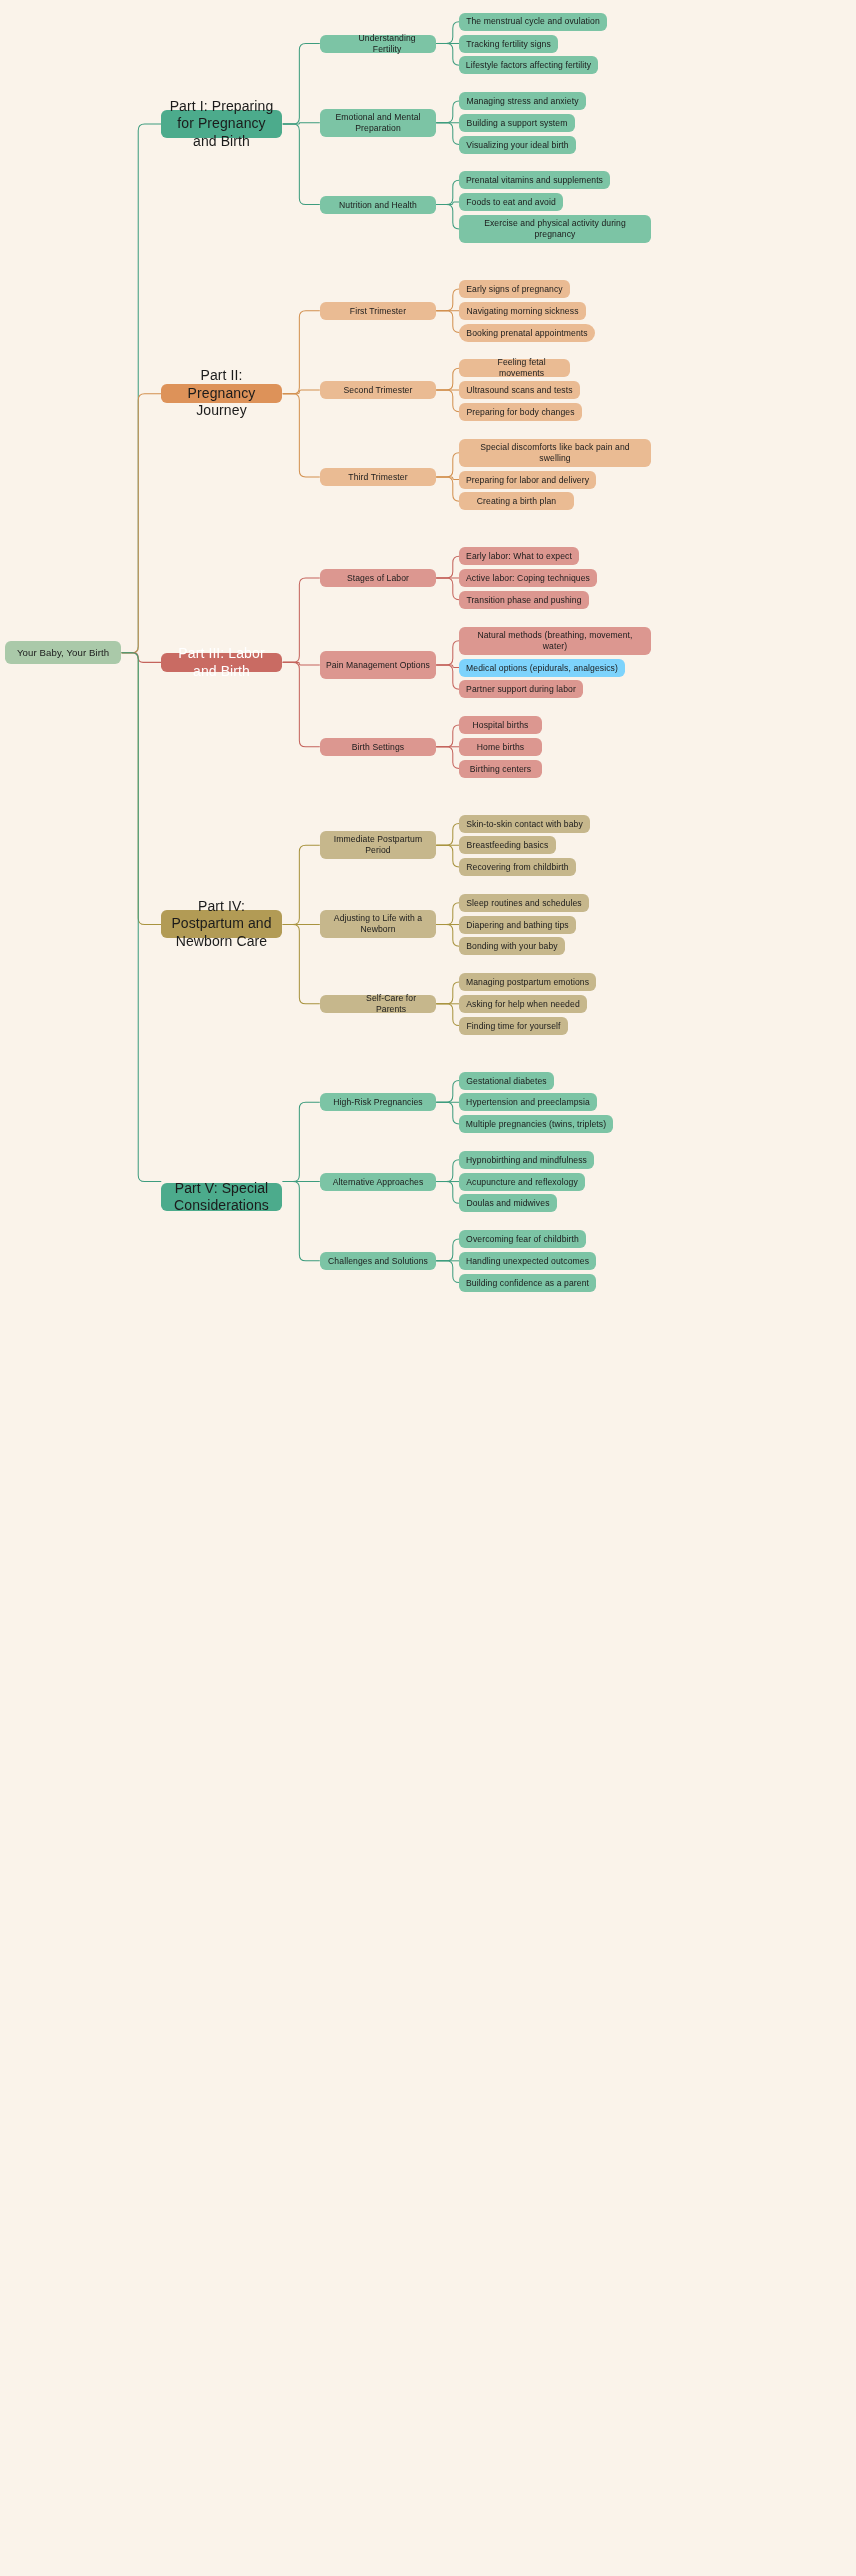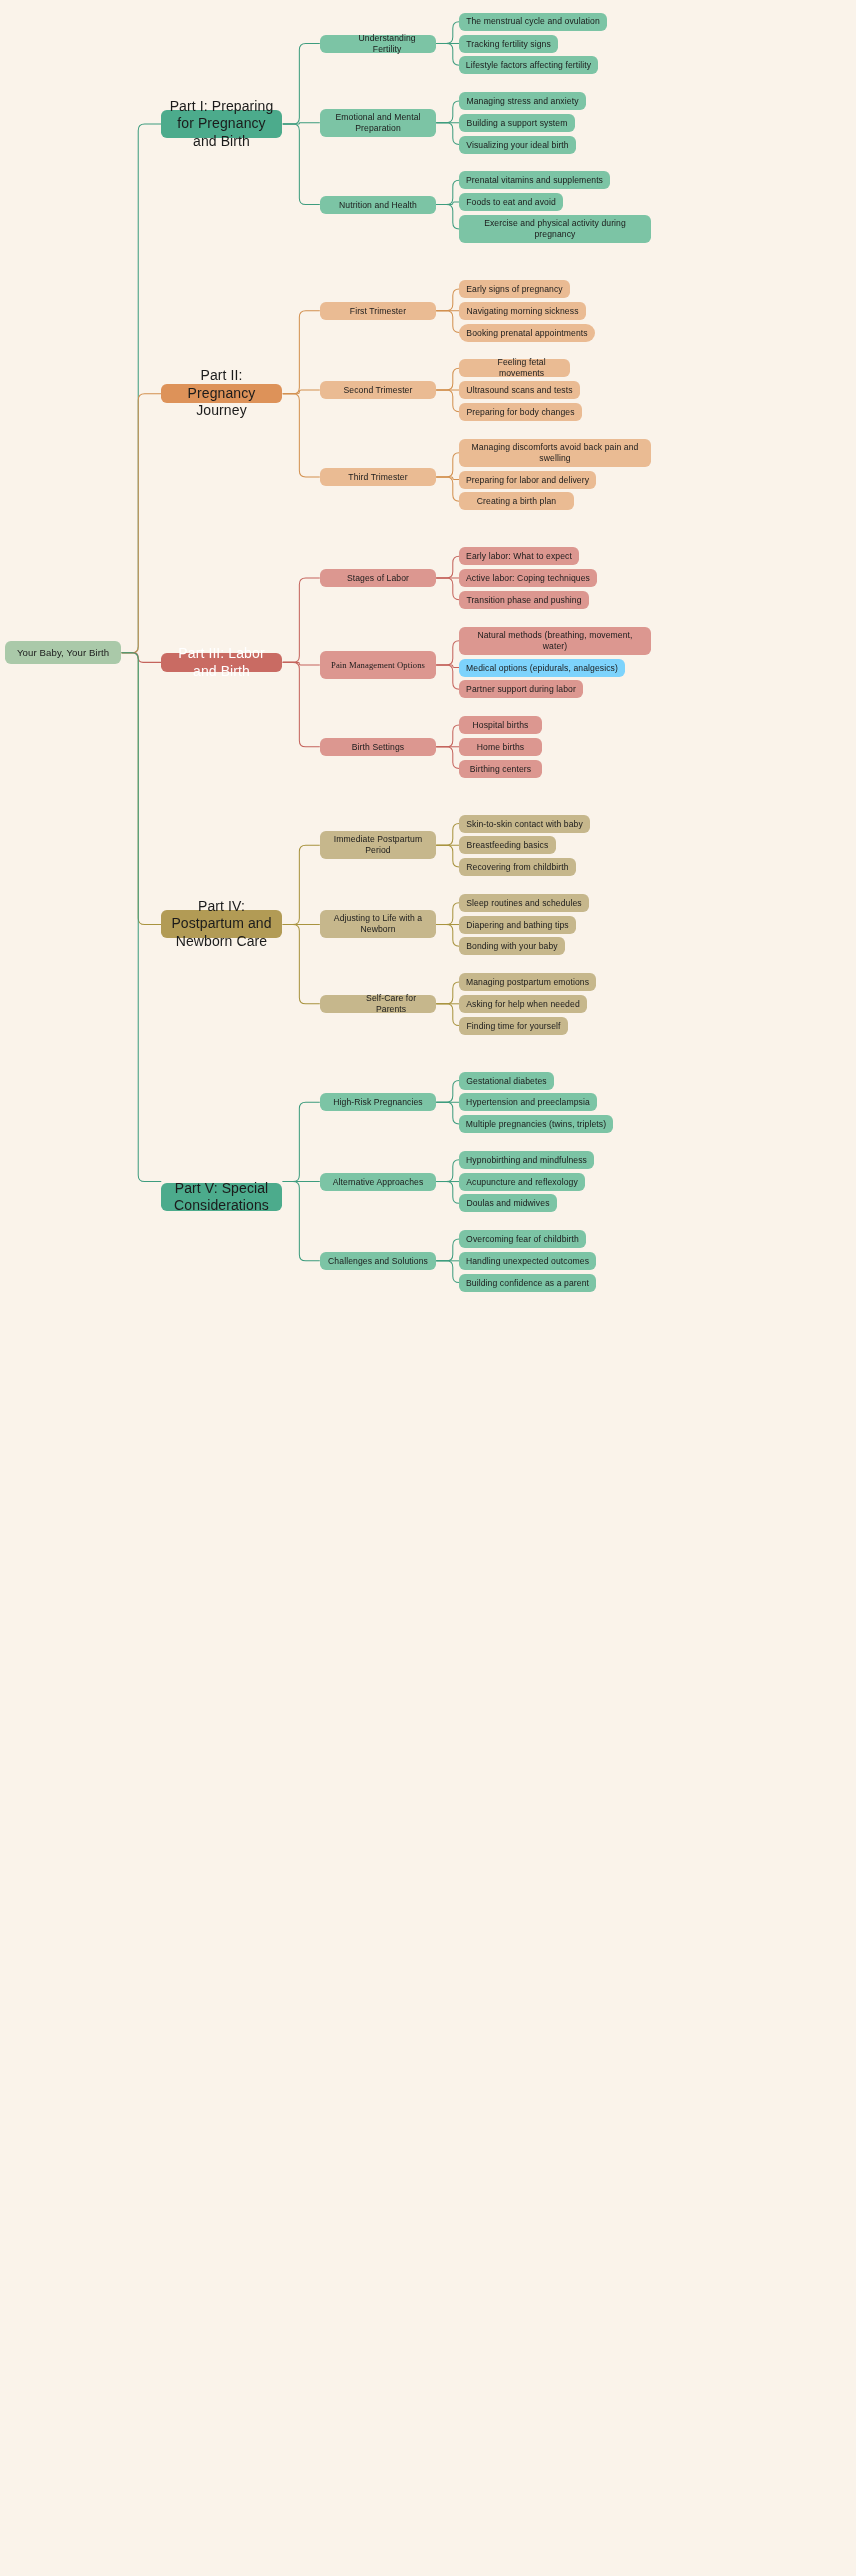--- a/index.html
+++ b/index.html
@@ -127,29 +127,29 @@
     <div class="node lvl1" style="left: 161px; top: 384px; width: 121px; height: 19px; background: rgb(221, 146, 89); color: rgb(27, 27, 27);">Part II: Pregnancy Journey</div>
     <div class="node lvl2" style="left: 320px; top: 302px; width: 116px; height: 18px; background: rgb(234, 187, 147); color: rgb(27, 27, 27);">First Trimester</div>
     <div class="node lvl3" style="left: 459px; top: 280px; width: 111px; height: 18px; background: rgb(234, 187, 147); color: rgb(27, 27, 27);">Early signs of pregnancy</div>
     <div class="node lvl3" style="left: 459px; top: 302px; width: 127px; height: 18px; background: rgb(234, 187, 147); color: rgb(27, 27, 27);">Navigating morning sickness</div>
     <div class="node lvl3" style="left: 459px; top: 324px; width: 136px; height: 18px; background: rgb(234, 187, 147); color: rgb(27, 27, 27); border-radius: 9px;">Booking prenatal appointments</div>
     <div class="node lvl2" style="left: 320px; top: 381px; width: 116px; height: 18px; background: rgb(234, 187, 147); color: rgb(27, 27, 27);">Second Trimester</div>
     <div class="node lvl3" style="left: 459px; top: 359px; width: 111px; height: 18px; background: rgb(234, 187, 147); color: rgb(27, 27, 27); padding-left: 20px;">Feeling fetal movements</div>
     <div class="node lvl3" style="left: 459px; top: 381px; width: 121px; height: 18px; background: rgb(234, 187, 147); color: rgb(27, 27, 27);">Ultrasound scans and tests</div>
     <div class="node lvl3" style="left: 459px; top: 403px; width: 123px; height: 18px; background: rgb(234, 187, 147); color: rgb(27, 27, 27);">Preparing for body changes</div>
     <div class="node lvl2" style="left: 320px; top: 468px; width: 116px; height: 18px; background: rgb(234, 187, 147); color: rgb(27, 27, 27);">Third Trimester</div>
-    <div class="node lvl3" style="left: 459px; top: 439px; width: 192px; height: 28px; background: rgb(234, 187, 147); color: rgb(27, 27, 27);">Managing discomforts avoid back pain and swelling</div>
+    <div class="node lvl3" style="left: 459px; top: 439px; width: 192px; height: 28px; background: rgb(234, 187, 147); color: rgb(27, 27, 27);">Special discomforts like back pain and swelling</div>
     <div class="node lvl3" style="left: 459px; top: 471px; width: 137px; height: 18px; background: rgb(234, 187, 147); color: rgb(27, 27, 27);">Preparing for labor and delivery</div>
     <div class="node lvl3" style="left: 459px; top: 492px; width: 115px; height: 18px; background: rgb(234, 187, 147); color: rgb(27, 27, 27);">Creating a birth plan</div>
     <div class="node lvl1" style="left: 161px; top: 653px; width: 121px; height: 19px; background: rgb(201, 107, 99); color: rgb(255, 255, 255);">Part III: Labor and Birth</div>
     <div class="node lvl2" style="left: 320px; top: 569px; width: 116px; height: 18px; background: rgb(220, 151, 144); color: rgb(27, 27, 27);">Stages of Labor</div>
     <div class="node lvl3" style="left: 459px; top: 547px; width: 120px; height: 18px; background: rgb(220, 151, 144); color: rgb(27, 27, 27);">Early labor: What to expect</div>
     <div class="node lvl3" style="left: 459px; top: 569px; width: 138px; height: 18px; background: rgb(220, 151, 144); color: rgb(27, 27, 27);">Active labor: Coping techniques</div>
     <div class="node lvl3" style="left: 459px; top: 591px; width: 130px; height: 18px; background: rgb(220, 151, 144); color: rgb(27, 27, 27);">Transition phase and pushing</div>
-    <div class="node lvl2" style="left: 320px; top: 651px; width: 116px; height: 28px; background: rgb(220, 151, 144); color: rgb(27, 27, 27); font-family: Liberation Serif, serif;">Pain Management Options</div>
+    <div class="node lvl2" style="left: 320px; top: 651px; width: 116px; height: 28px; background: rgb(220, 151, 144); color: rgb(27, 27, 27);">Pain Management Options</div>
     <div class="node lvl3" style="left: 459px; top: 627px; width: 192px; height: 28px; background: rgb(220, 151, 144); color: rgb(27, 27, 27);">Natural methods (breathing, movement, water)</div>
     <div class="node lvl3" style="left: 459px; top: 659px; width: 166px; height: 18px; background: #7dd3fc; color: rgb(27, 27, 27);">Medical options (epidurals, analgesics)</div>
     <div class="node lvl3" style="left: 459px; top: 680px; width: 124px; height: 18px; background: rgb(220, 151, 144); color: rgb(27, 27, 27);">Partner support during labor</div>
     <div class="node lvl2" style="left: 320px; top: 738px; width: 116px; height: 18px; background: rgb(220, 151, 144); color: rgb(27, 27, 27);">Birth Settings</div>
     <div class="node lvl3" style="left: 459px; top: 716px; width: 83px; height: 18px; background: rgb(220, 151, 144); color: rgb(27, 27, 27);">Hospital births</div>
     <div class="node lvl3" style="left: 459px; top: 738px; width: 83px; height: 18px; background: rgb(220, 151, 144); color: rgb(27, 27, 27);">Home births</div>
     <div class="node lvl3" style="left: 459px; top: 760px; width: 83px; height: 18px; background: rgb(220, 151, 144); color: rgb(27, 27, 27);">Birthing centers</div>
     <div class="node lvl1" style="left: 161px; top: 910px; width: 121px; height: 28px; background: rgb(178, 155, 85); color: rgb(27, 27, 27);">Part IV: Postpartum and Newborn Care</div>
     <div class="node lvl2" style="left: 320px; top: 831px; width: 116px; height: 28px; background: rgb(198, 183, 140); color: rgb(27, 27, 27);">Immediate Postpartum Period</div>
     <div class="node lvl3" style="left: 459px; top: 815px; width: 131px; height: 18px; background: rgb(198, 183, 140); color: rgb(27, 27, 27);">Skin-to-skin contact with baby</div>

